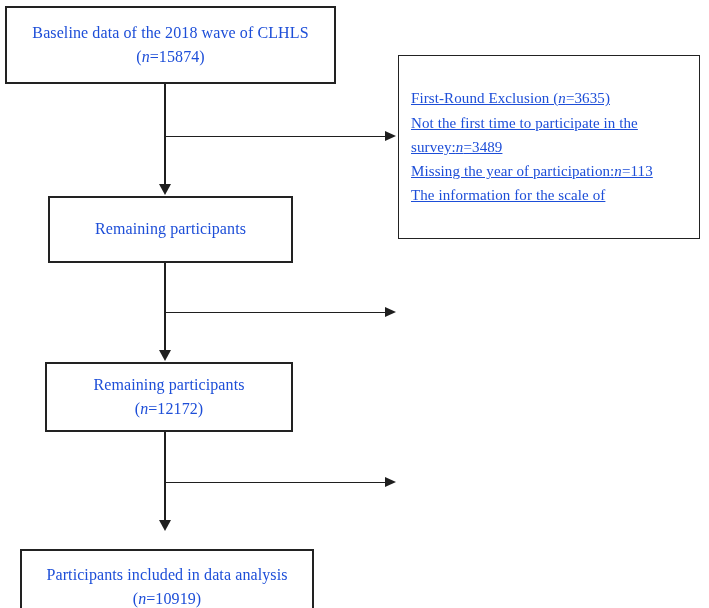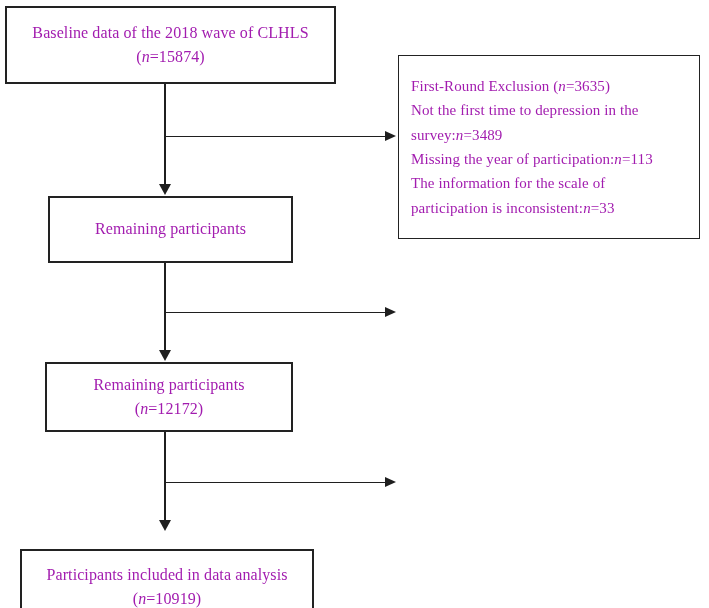--- a/index.html
+++ b/index.html
@@ -6,21 +6,21 @@
     margin: 0;
     padding: 0;
     background: #ffffff;
   }
   #canvas {
     position: relative;
     width: 709px;
     height: 608px;
     background: #ffffff;
     font-family: "Liberation Serif", "DejaVu Serif", serif;
-    color: #a21caf;
+    color: #1d4ed8;
     overflow: hidden;
   }
   .node {
     position: absolute;
     box-sizing: border-box;
     background: #ffffff;
     border: 2px solid #222222;
     display: flex;
     flex-direction: column;
     justify-content: center;
@@ -37,20 +37,21 @@
   .line-row {
     font-size: 15.5px;
     line-height: 1.52;
     white-space: nowrap;
     letter-spacing: 0.1px;
   }
   .node.left .line-row {
     padding-left: 12px;
     font-size: 15px;
     line-height: 1.62;
+    text-decoration: underline;
   }
   .node.center .line-row {
     width: 100%;
     font-size: 16px;
   }
   .ital {
     font-style: italic;
   }
   
   .vline, .hline {
@@ -79,25 +80,24 @@
 
 <div id="canvas">
 
   <div class="node center" style="left:5px; top:6px; width:331px; height:78px;">
     <div class="line-row">Baseline data of the 2018 wave of CLHLS</div>
     <div class="line-row">(<span class="ital">n</span>=15874)</div>
   </div>
 
   <div class="node left" style="left:398px; top:55px; width:302px; height:184px;">
     <div class="line-row">First-Round Exclusion (<span class="ital">n</span>=3635)</div>
-    <div class="line-row">Not the first time to depression in the</div>
+    <div class="line-row">Not the first time to participate in the</div>
     <div class="line-row">survey:<span class="ital">n</span>=3489</div>
     <div class="line-row">Missing the year of participation:<span class="ital">n</span>=113</div>
     <div class="line-row">The information for the scale of</div>
-    <div class="line-row">participation is inconsistent:<span class="ital">n</span>=33</div>
   </div>
 
   <div class="node center" style="left:48px; top:196px; width:245px; height:67px;">
     <div class="line-row">Remaining participants</div>
   </div>
 
 
   <div class="node center" style="left:45px; top:362px; width:248px; height:70px;">
     <div class="line-row">Remaining participants</div>
     <div class="line-row">(<span class="ital">n</span>=12172)</div>

